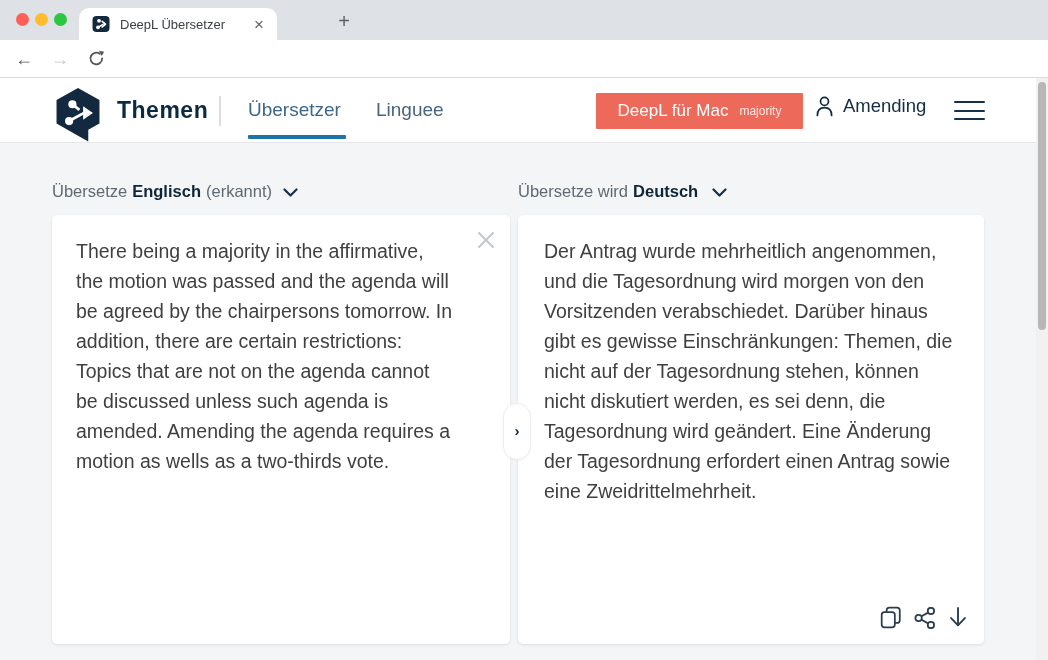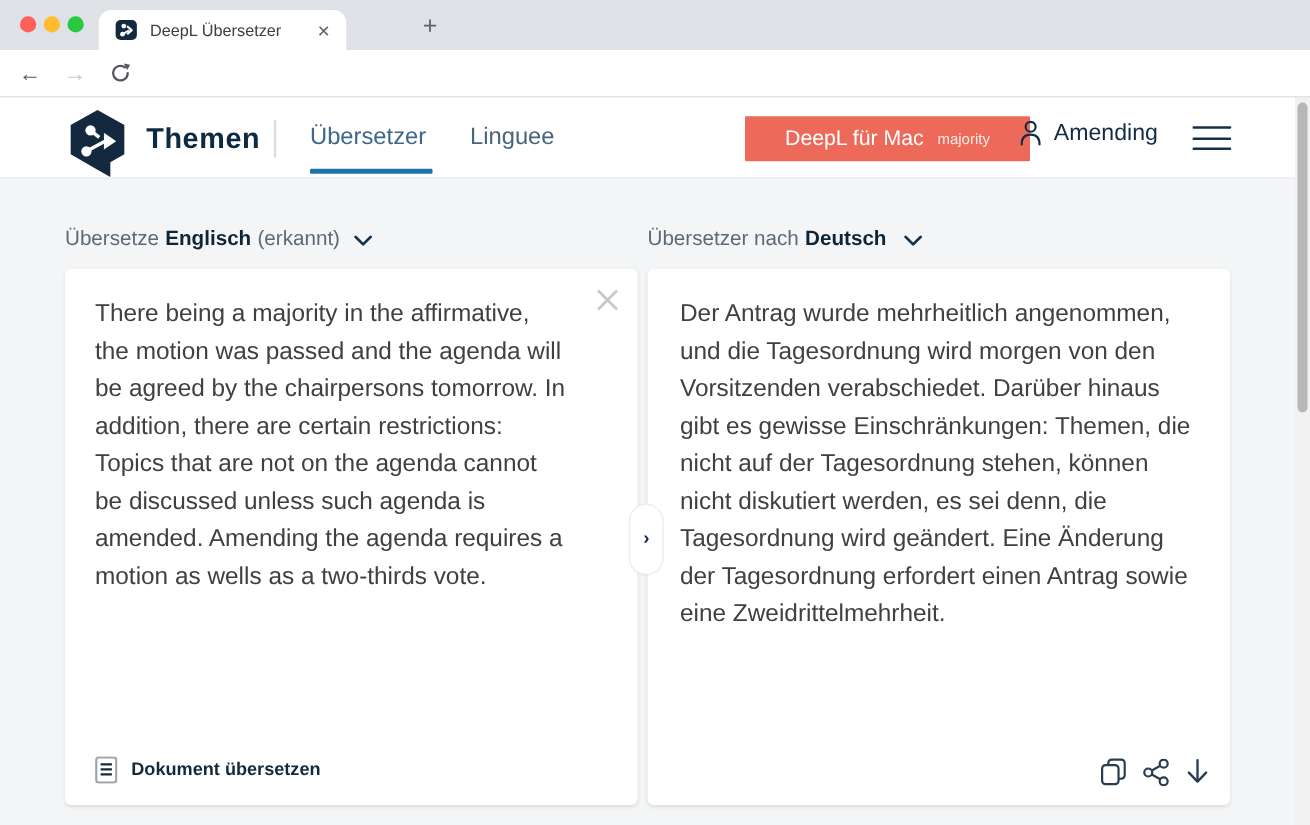--- a/index.html
+++ b/index.html
@@ -32,21 +32,21 @@
 
   
   .siteheader { position:absolute; left:0; top:78px; width:1036px; height:65px; background:#fff; border-bottom:1px solid #e4e6e8; }
   .logo { position:absolute; left:52px; top:9px; }
   .brand { position:absolute; left:117px; top:19px; font-size:23px; font-weight:bold; color:#0c2b43; letter-spacing:.5px; }
   .hdivider { position:absolute; left:219px; top:18px; width:2px; height:30px; background:#dadde1; }
   .navitem { position:absolute; top:21px; font-size:19px; color:#3e678c; cursor:default; }
   .nav-uebersetzer { left:248px; }
   .nav-linguee { left:376px; color:#48647e; }
   .nav-underline { position:absolute; left:248px; top:57px; width:98px; height:4px; background:#1f73ab; border-radius:1px; }
-  .macbtn { position:absolute; left:596px; top:15px; width:228px; height:36px; background:#ed6a5b; border:none; border-radius:1px; color:#fff; display:flex; align-items:center; justify-content:center; }
+  .macbtn { position:absolute; left:596px; top:15px; width:207px; height:36px; background:#ed6a5b; border:none; border-radius:1px; color:#fff; display:flex; align-items:center; justify-content:center; }
   .macbtn .lbl { font-size:17px; }
   .macbtn .badge { font-size:12px; color:rgba(255,255,255,.85); margin-left:11px; }
   .signin { position:absolute; left:815px; top:17px; display:flex; align-items:center; color:#132c44; }
   .signin .txt { font-size:18.5px; margin-left:9px; }
   .hamburger { position:absolute; left:954px; top:23px; width:31px; height:19px; display:flex; flex-direction:column; justify-content:space-between; }
   .hamburger i { display:block; height:2px; background:#16304a; border-radius:1px; }
 
   
   .selector { position:absolute; top:182px; font-size:16.5px; color:#5d6a76; display:flex; align-items:center; }
   .sel-src { left:52px; }
@@ -163,43 +163,34 @@
 
   <div class="selector sel-src">
     <span>Übersetze</span>
     <b>Englisch</b>
     <span class="note">(erkannt)</span>
     <svg width="15" height="10" viewBox="0 0 15 10">
       <polyline points="1.5,1.5 7.5,7.5 13.5,1.5" fill="none" stroke="#15304a" stroke-width="2.2" stroke-linecap="round" stroke-linejoin="round"></polyline>
     </svg>
   </div>
   <div class="selector sel-tgt">
-    <span>Übersetzer nach</span>
+    <span>Übersetze wird</span>
     <b>Deutsch</b>
     <svg width="15" height="10" viewBox="0 0 15 10">
       <polyline points="1.5,1.5 7.5,7.5 13.5,1.5" fill="none" stroke="#15304a" stroke-width="2.2" stroke-linecap="round" stroke-linejoin="round"></polyline>
     </svg>
   </div>
 
   <div class="panel panel-src">
     <div class="ptext ptext-src">There being a majority in the affirmative, the motion was passed and the agenda will be agreed by the chairpersons tomorrow. In addition, there are certain restrictions: Topics that are not on the agenda cannot be discussed unless such agenda is amended. Amending the agenda requires a motion as wells as a two-thirds vote.</div>
     <div class="clearbtn">
       <svg width="22" height="22" viewBox="0 0 22 22">
         <line x1="4" y1="4" x2="18" y2="18" stroke="#c5c9ce" stroke-width="2.2" stroke-linecap="round"></line>
         <line x1="18" y1="4" x2="4" y2="18" stroke="#c5c9ce" stroke-width="2.2" stroke-linecap="round"></line>
       </svg>
-    </div>
-    <div class="docrow">
-      <svg width="18" height="22" viewBox="0 0 18 22">
-        <rect x="1" y="1" width="16" height="20" rx="2" fill="#fff" stroke="#9aa3ab" stroke-width="1.7"></rect>
-        <line x1="4.5" y1="6.5" x2="13.5" y2="6.5" stroke="#14293e" stroke-width="1.7"></line>
-        <line x1="4.5" y1="10.5" x2="13.5" y2="10.5" stroke="#14293e" stroke-width="1.7"></line>
-        <line x1="4.5" y1="14.5" x2="13.5" y2="14.5" stroke="#14293e" stroke-width="1.7"></line>
-      </svg>
-      <span class="txt">Dokument übersetzen</span>
     </div>
   </div>
 
   <div class="panel panel-tgt">
     <div class="ptext ptext-tgt">Der Antrag wurde mehrheitlich angenommen, und die Tagesordnung wird morgen von den Vorsitzenden verabschiedet. Darüber hinaus gibt es gewisse Einschränkungen: Themen, die nicht auf der Tagesordnung stehen, können nicht diskutiert werden, es sei denn, die Tagesordnung wird geändert. Eine Änderung der Tagesordnung erfordert einen Antrag sowie eine Zweidrittelmehrheit.</div>
     <div class="actions">
       <span>
         <svg width="22" height="23" viewBox="0 0 20 21">
           <rect x="6" y="1.5" width="12" height="14" rx="2.5" fill="none" stroke="#2a3c50" stroke-width="1.6"></rect>
           <rect x="1.5" y="5.5" width="12" height="14" rx="2.5" fill="#fff" stroke="#2a3c50" stroke-width="1.6"></rect>

